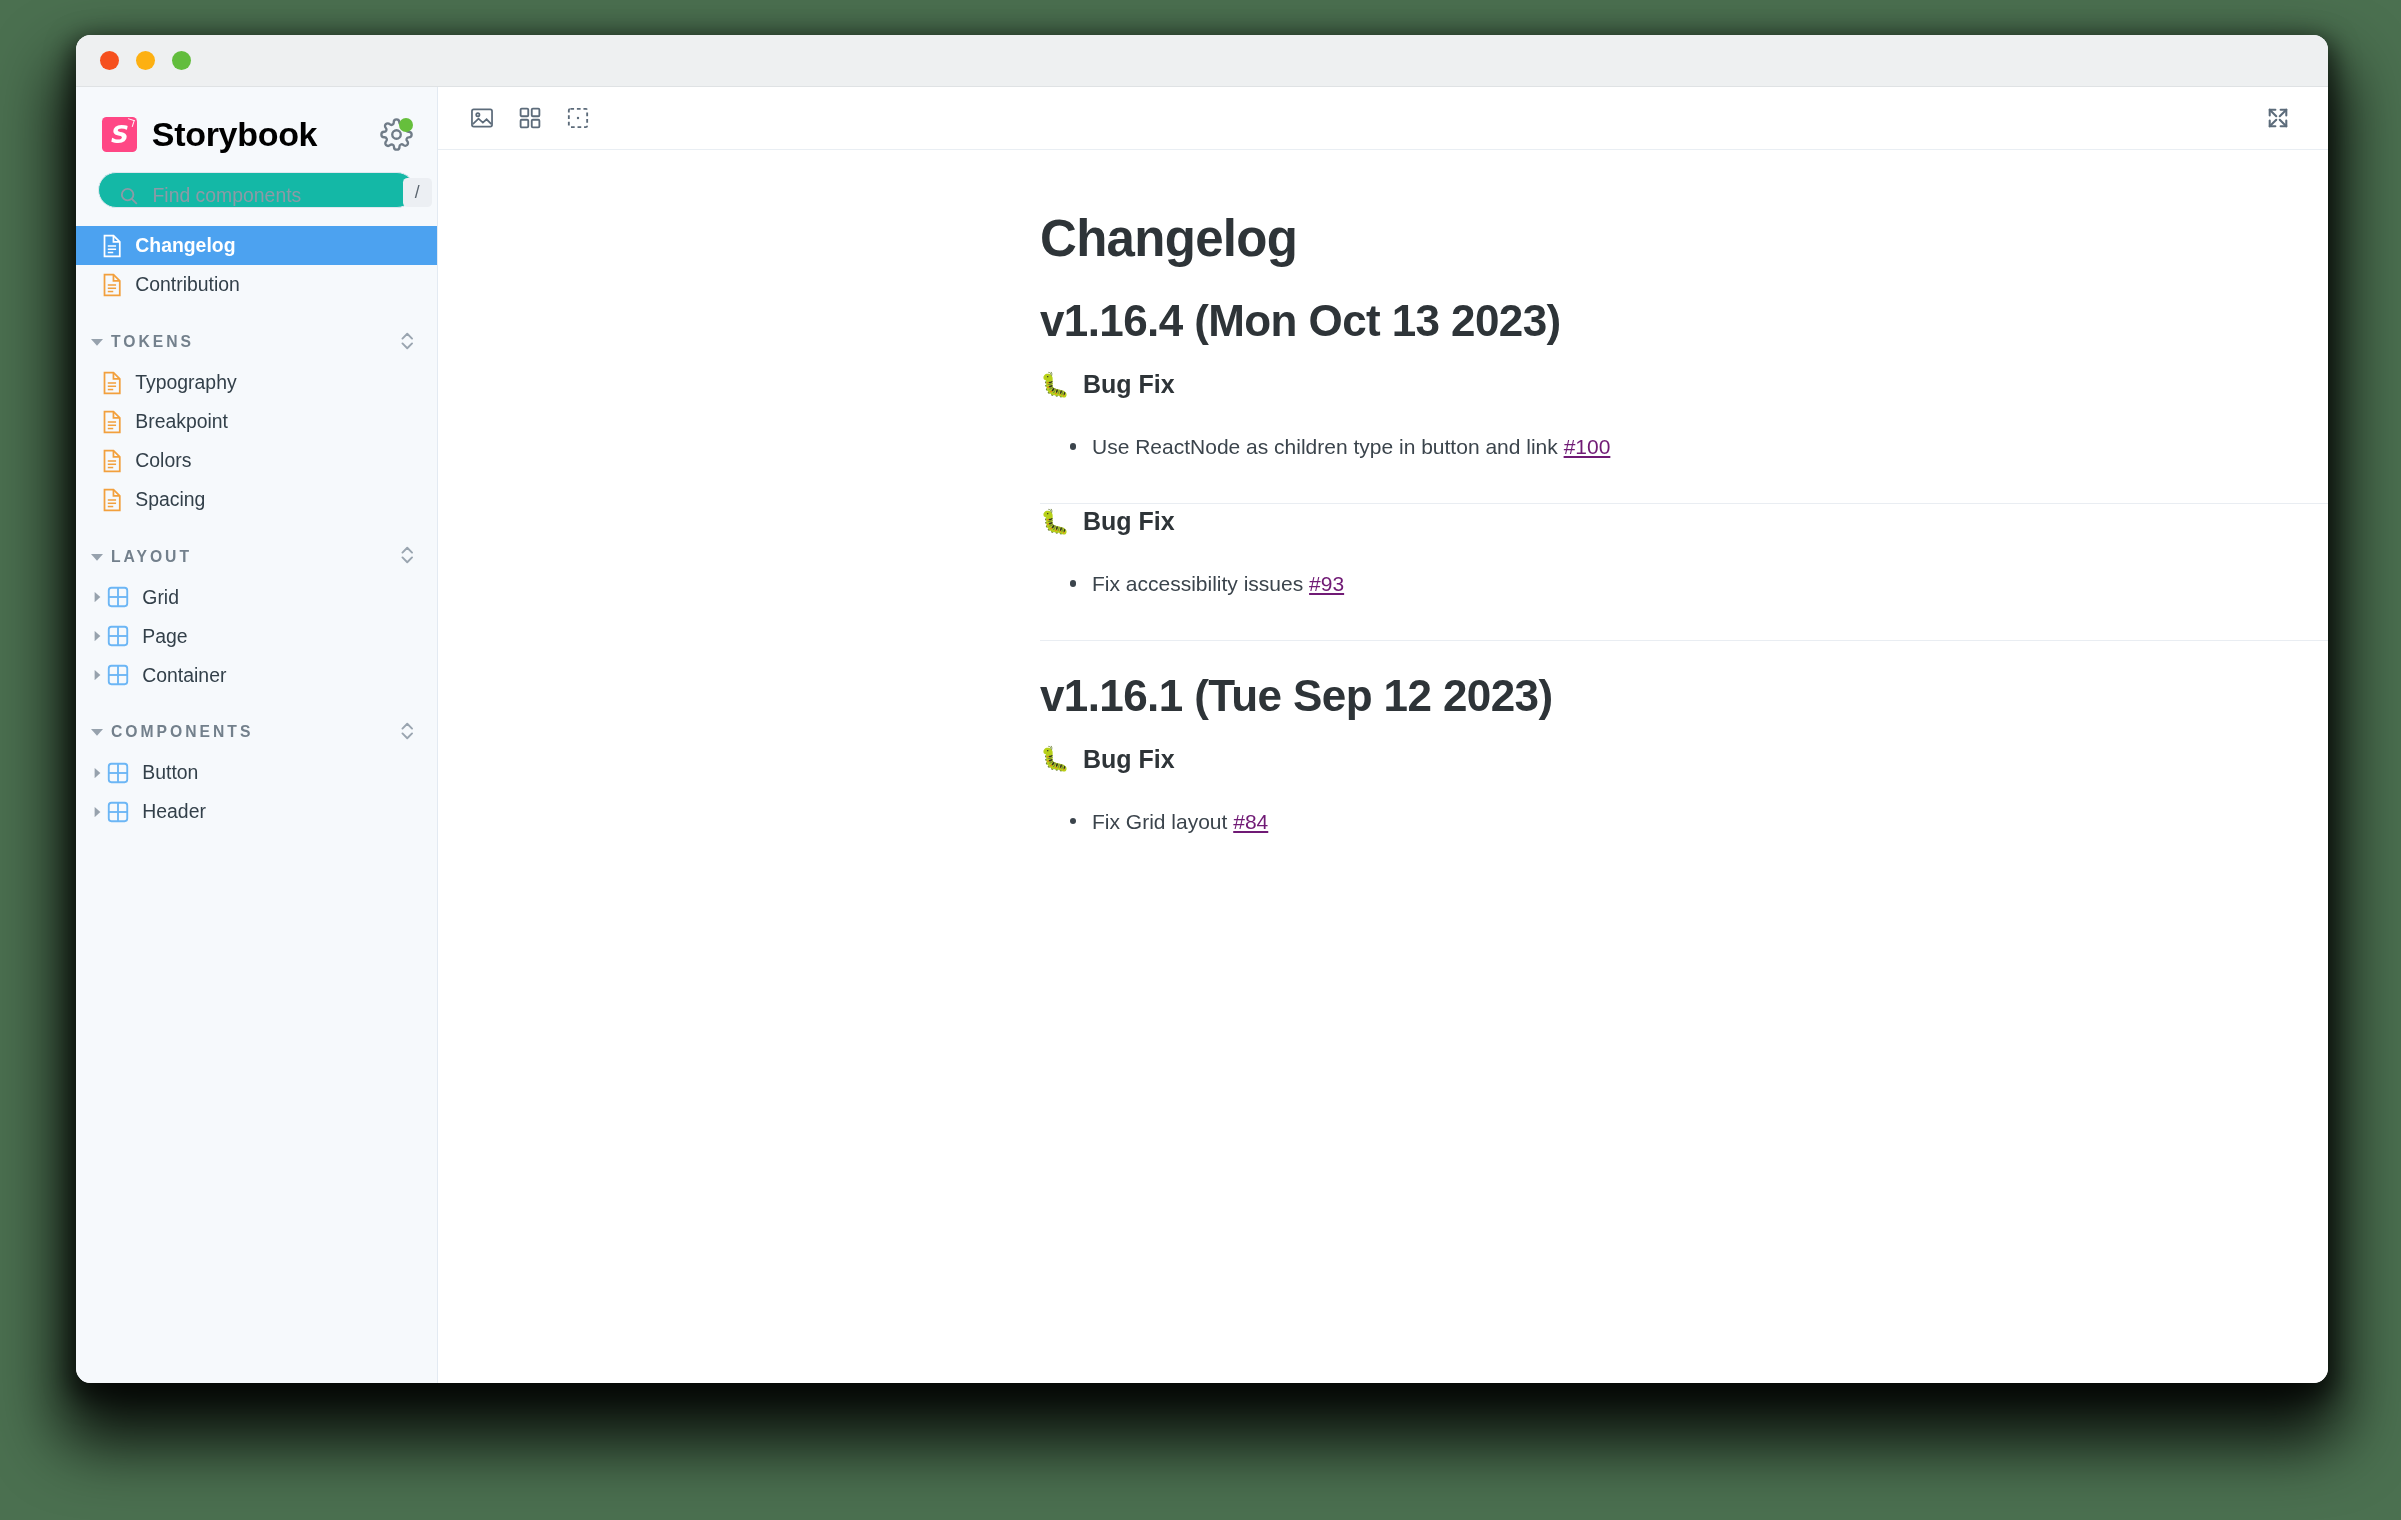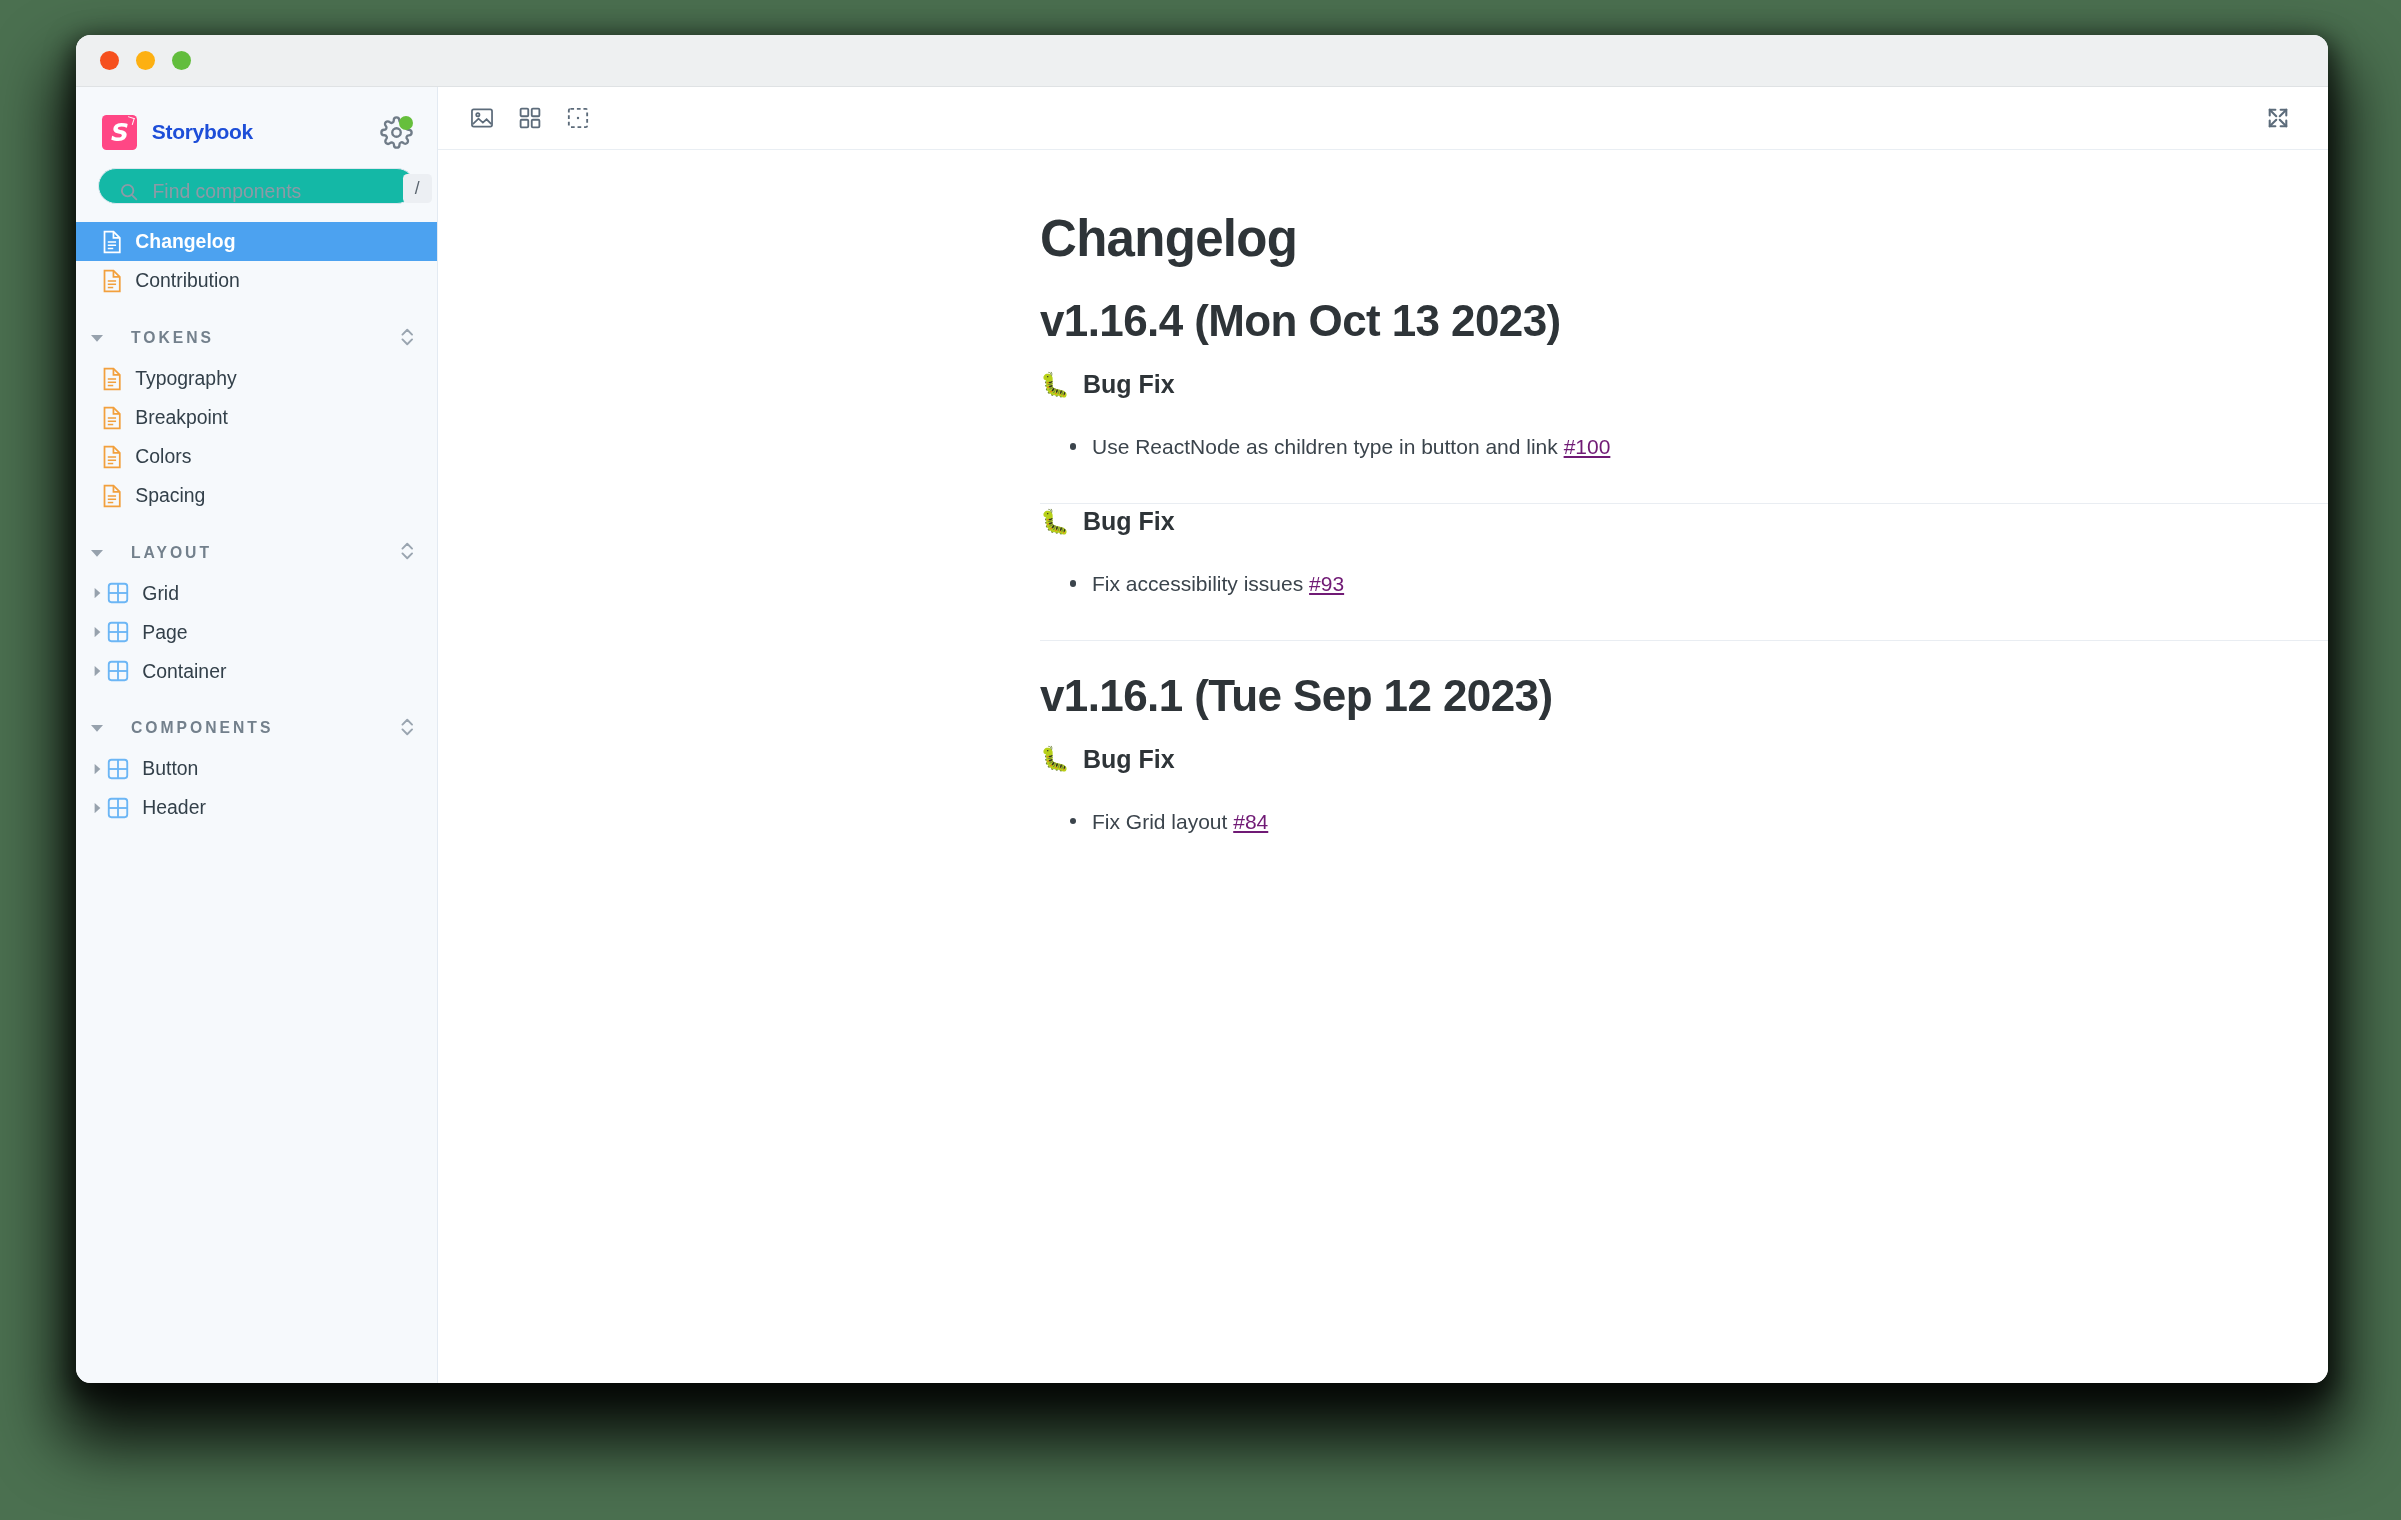--- a/index.html
+++ b/index.html
@@ -85,23 +85,23 @@
   .sb-logo .tick {
     position: absolute; top: 2.8px; right: 3.7px;
     width: 6.5px; height: 6.5px;
     border-top: 1.8px solid #fff;
     border-right: 1.8px solid #fff;
     transform: rotate(18deg);
     opacity: .95;
   }
   .brand-name {
     margin-left: 14.8px;
-    font-size: 21px;
+    font-size: 34px;
     font-weight: 700;
-    color: #1d4ed8;
+    color: #000000;
     letter-spacing: -0.3px;
   }
   .brand-spacer { flex: 1 1 auto; }
   .gear-wrap { position: relative; width: 33px; height: 33px; }
   .gear-dot {
     position: absolute; right: 0px; top: 0px;
     width: 14px; height: 14px; border-radius: 50%;
     background: #66bf3c;
   }
 
@@ -163,21 +163,20 @@
   .caret svg { display: block; }
 
   .group-header {
     display: flex;
     align-items: center;
     height: 42px;
     padding-left: 11px;
     padding-right: 20.3px;
     margin-top: 16.6px;
     cursor: pointer;
-    gap: 20px;
   }
   .group-header .gcaret {
     width: 20.3px; flex: 0 0 20.3px;
     display: flex; align-items: center; justify-content: center;
   }
   .group-title {
     font-size: 15.7px;
     font-weight: 700;
     letter-spacing: 3px;
     color: #73808c;

